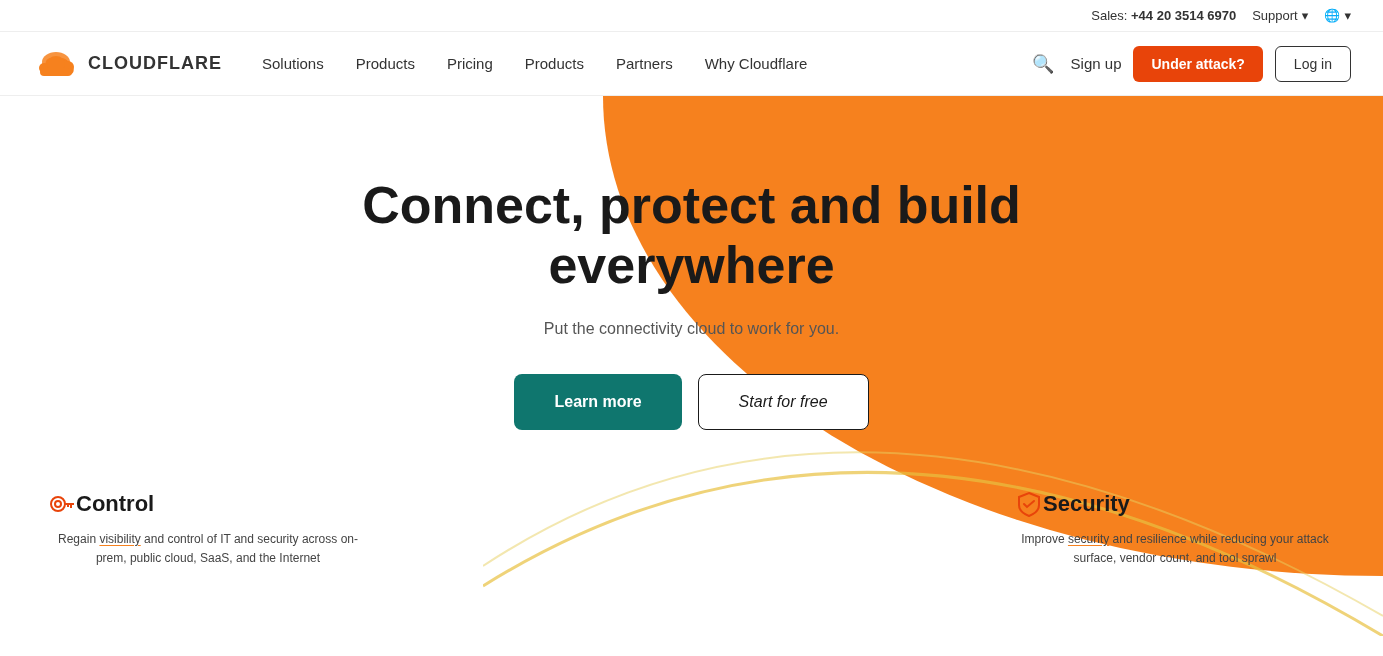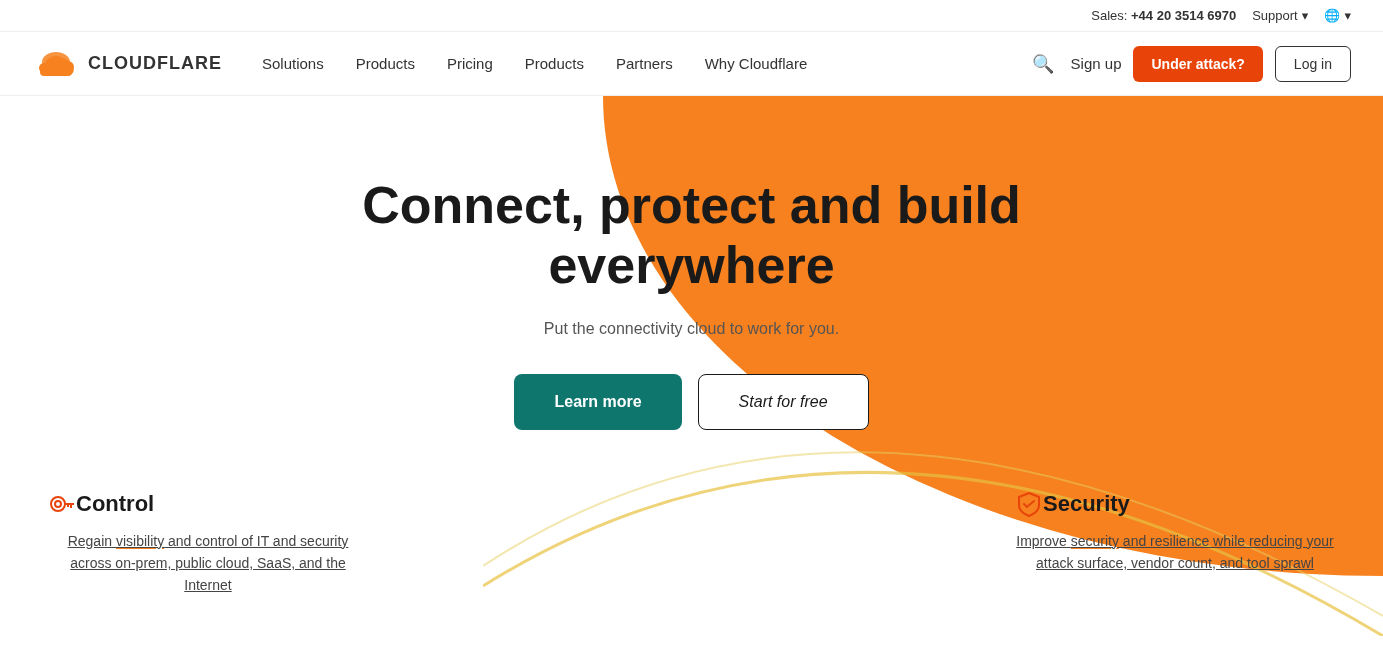--- a/index.html
+++ b/index.html
@@ -207,24 +207,23 @@
       color: #1a1a1a;
       margin-bottom: 12px;
     }
 
     .feature-icon {
       width: 28px;
       height: 28px;
     }
 
     .feature-card-desc {
-      font-size: 14px;
+      font-size: 12px;
       color: #444;
       line-height: 1.6;
-      text-decoration: underline;
     }
     .feature-card-desc span.highlight {
       text-decoration: underline;
       text-decoration-color: #f6811e;
       text-underline-offset: 2px;
     }
 
     
     .cloud-svg {
       fill: #f6811e;

